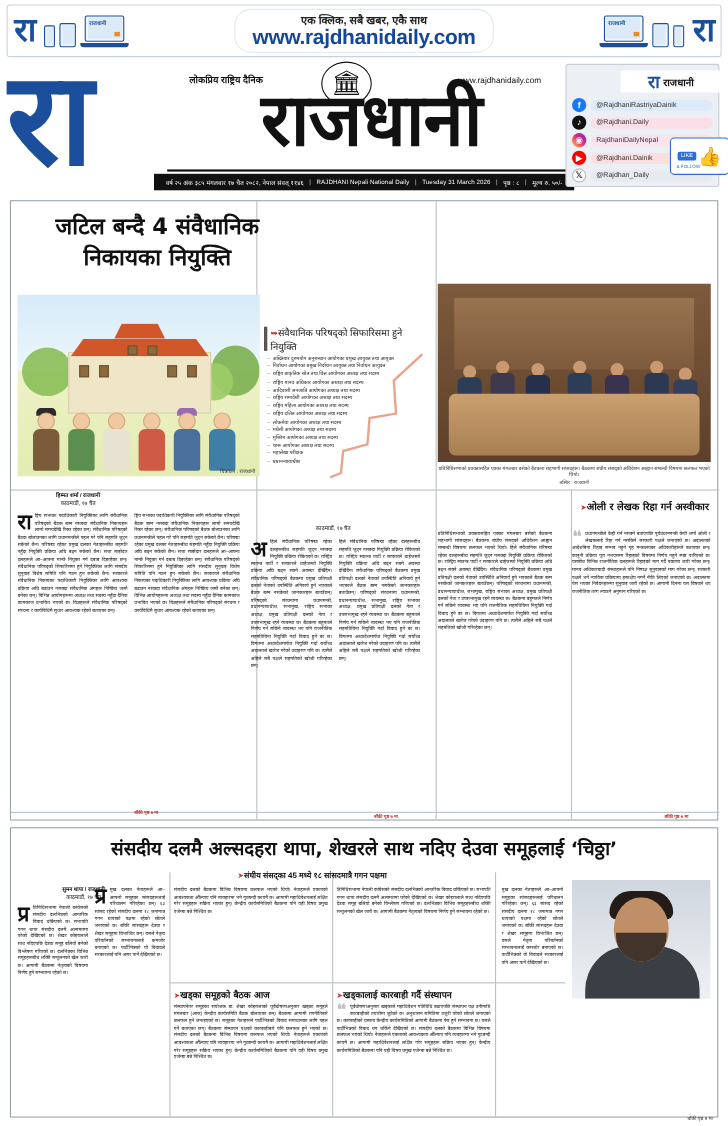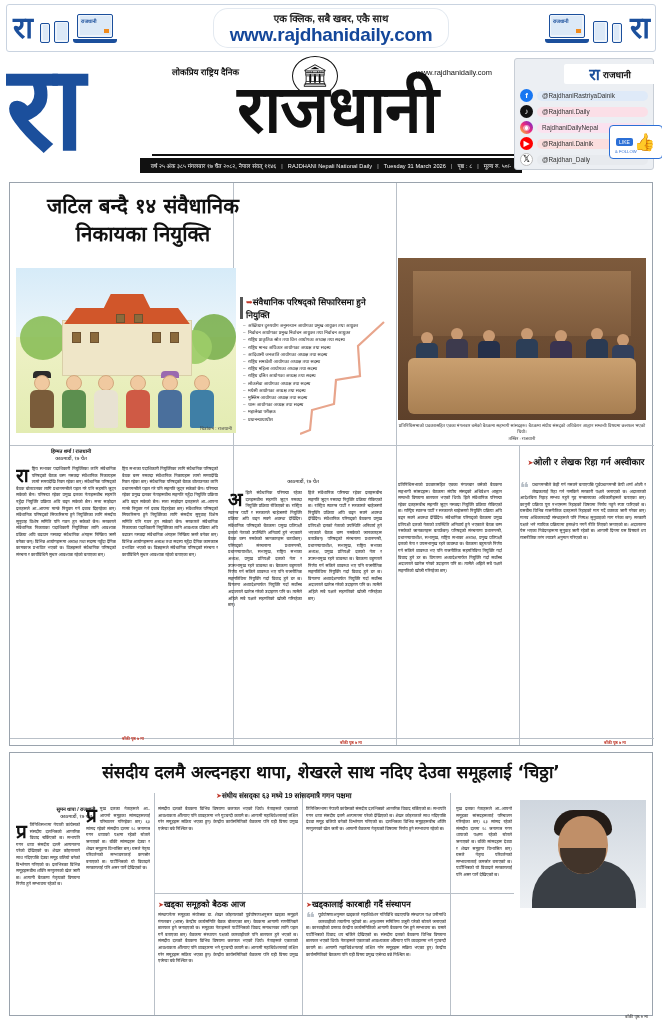--- a/index.html
+++ b/index.html
@@ -124,21 +124,21 @@
   .il-win{ position:absolute; width:9px; height:11px; background:#8b6a3c; border:1px solid #6d5230;}
   .il-person{ position:absolute; bottom:6px; width:24px; height:52px;}
   .il-head{ position:absolute; top:0; left:4px; width:16px; height:16px; border-radius:50%; background:#f0c9a0; border:1px solid #d2a87e;}
   .il-body{ position:absolute; top:15px; left:0; width:24px; height:38px; border-radius:6px 6px 2px 2px;}
   .il-cap{ position:absolute; top:-4px; left:3px; width:18px; height:7px; border-radius:4px 4px 0 0;}
   .il-credit{ position:absolute; right:4px; bottom:2px; font-size:4.6px; color:#444;}
 
   
   .info-head{
     position:absolute; left:246px; top:296px; width:140px;
-    font-size:8.6px; font-weight:bold; color:#111; line-height:12px;
+    font-size:8.6px; font-weight:normal; color:#111; line-height:12px;
   }
   .info-bar{ position:absolute; left:240px; top:297px; width:3px; height:22px; background:#555;}
   .info-arrow{ color:#c0392b; font-size:8px; }
   .info-list{ position:absolute; left:243px; top:322px; width:142px; }
   .info-list li{
     list-style:none; font-size:4.5px; line-height:7.2px; color:#1a1a1a;
     padding-left:5px; position:relative; white-space:nowrap; overflow:hidden;
   }
   .info-list li:before{ content:"–"; position:absolute; left:0; color:#666;}
   .info-curve{ position:absolute; left:300px; top:318px; width:86px; height:118px; pointer-events:none;}
@@ -313,21 +313,21 @@
   </div>
 
   <div class="frame">
     <div class="vrule" style="left:223px;"></div>
     <div class="vrule" style="left:386px;"></div>
     <div class="vrule" style="left:509px; top:262px;"></div>
     <div class="hdiv" style="left:0; top:262px; width:644px;"></div>
     <div class="hdiv" style="left:0; top:555px; width:644px;"></div>
   </div>
 
-  <div class="lead-head">जटिल बन्दै १४ संवैधानिक निकायका नियुक्ति</div>
+  <div class="lead-head">जटिल बन्दै 4 संवैधानिक निकायका नियुक्ति</div>
 
   <div class="illus">
     <div class="il-sky"></div>
     <div class="il-ground"></div>
     <div class="il-tree" style="left:4px;  top:48px; width:46px; height:44px;"></div>
     <div class="il-tree" style="left:176px;top:46px; width:44px; height:46px; background:#7eb252;"></div>
     <div class="il-tree" style="left:162px;top:62px; width:34px; height:34px; background:#9ccc68;"></div>
     <div class="il-bldg"></div>
     <div class="il-roof"></div>
     <div class="il-roof2"></div>
@@ -461,23 +461,23 @@
     <span>प्रतिनिधिसभाको प्रवक्तासहित एक्का मंगलबार बसेको बैठकमा सहभागी सांसदहरू। बैठकमा संघीय संसद्को अधिवेशन आह्वान सम्बन्धी विषयमा छलफल भएको थियो।</span> <span>हिले संवैधानिक परिषद्मा रहेका दलहरूबीच सहमति जुट्न नसक्दा नियुक्ति प्रक्रिया रोकिएको छ। रास्ट्रिय स्वतन्त्र पार्टी र सरकारले चाहेजस्तो नियुक्ति प्रक्रिया अघि बढ्न सक्ने अवस्था देखिँदैन। संवैधानिक परिषद्को बैठकमा प्रमुख प्रतिपक्षी दलको नेताको उपस्थिति अनिवार्य हुने भएकाले बैठक बस्न नसकेको जानकारहरू बताउँछन्। परिषद्को संरचनामा प्रधानमन्त्री, प्रधानन्यायाधीश, सभामुख, राष्ट्रिय सभाका अध्यक्ष, प्रमुख प्रतिपक्षी दलको नेता र उपसभामुख रहने व्यवस्था छ। बैठकमा बहुमतले निर्णय गर्न सकिने व्यवस्था भए पनि राजनीतिक सहमतिविना नियुक्ति गर्दा विवाद हुने डर छ। विगतमा अध्यादेशमार्फत नियुक्ति गर्दा सर्वोच्च अदालतले खारेज गरेको उदाहरण पनि छ। त्यसैले अहिले सबै पक्षले सहमतिको खोजी गरिरहेका छन्।</span>
   </div>
 
   <div class="bframe">
     <div class="vrule" style="left:144px; top:40px;"></div>
     <div class="vrule" style="left:292px; top:40px;"></div>
     <div class="vrule" style="left:440px; top:40px;"></div>
     <div class="hdiv" style="left:144px; top:140px; width:360px;"></div>
   </div>
 
-  <div class="b-head">संसदीय दलमै अल्दनहरा थापा, शेखरले साथ नदिए देउवा समूहलाई ‘चिठ्ठा’</div>
+  <div class="b-head">संसदीय दलमै अल्सदहरा थापा, शेखरले साथ नदिए देउवा समूहलाई ‘चिठ्ठा’</div>
   <div class="b-sub">
-    <span class="bullet">➤</span><span>संघीय संसद्का ६३ मध्ये 19 सांसदमात्रै गगन पक्षमा</span>
+    <span class="bullet">➤</span><span>संघीय संसद्का 45 मध्ये १८ सांसदमात्रै गगन पक्षमा</span>
   </div>
 
   <div class="byline" style="left:16px; top:806px; width:120px;">
     <span>सुमन थापा / राजधानी</span><br>
     <span style="font-weight:normal;">काठमाडौं, १७ चैत</span>
   </div>
   <div class="col-text" style="left:16px; top:822px; width:64px; height:186px;">
     <span class="dropcap">प्र</span><span>तिनिधिसभामा नेपाली कांग्रेसको संसदीय दलभित्रको आन्तरिक विवाद चर्किएको छ। सभापति गगन थापा संसदीय दलमै अल्पमतमा परेको देखिएको छ। शेखर कोइरालाले साथ नदिएपछि देउवा समूह बलियो बनेको विश्लेषण गरिएको छ। दलभित्रका विभिन्न समूहहरूबीच शक्ति सन्तुलनको खेल जारी छ। आगामी बैठकमा नेतृत्वको विषयमा निर्णय हुने सम्भावना रहेको छ।</span>
   </div>
   <div class="col-text" style="left:86px; top:806px; width:64px; height:202px;">

